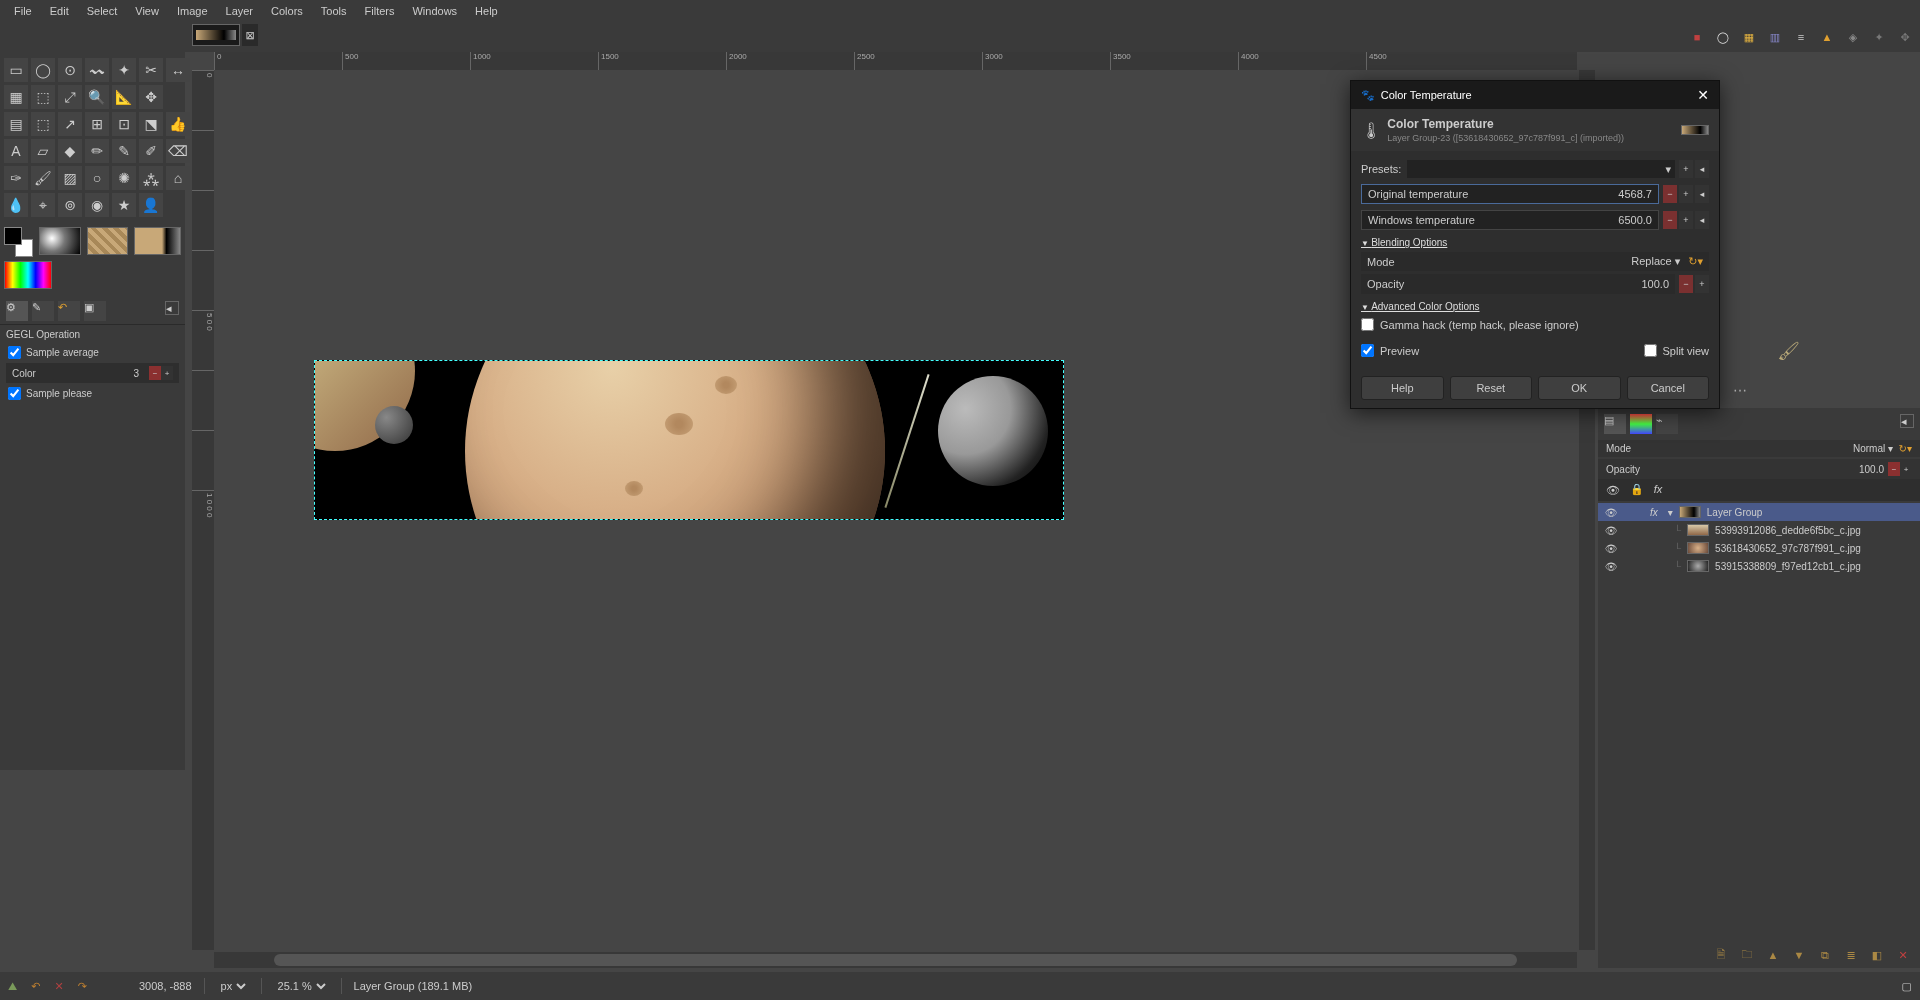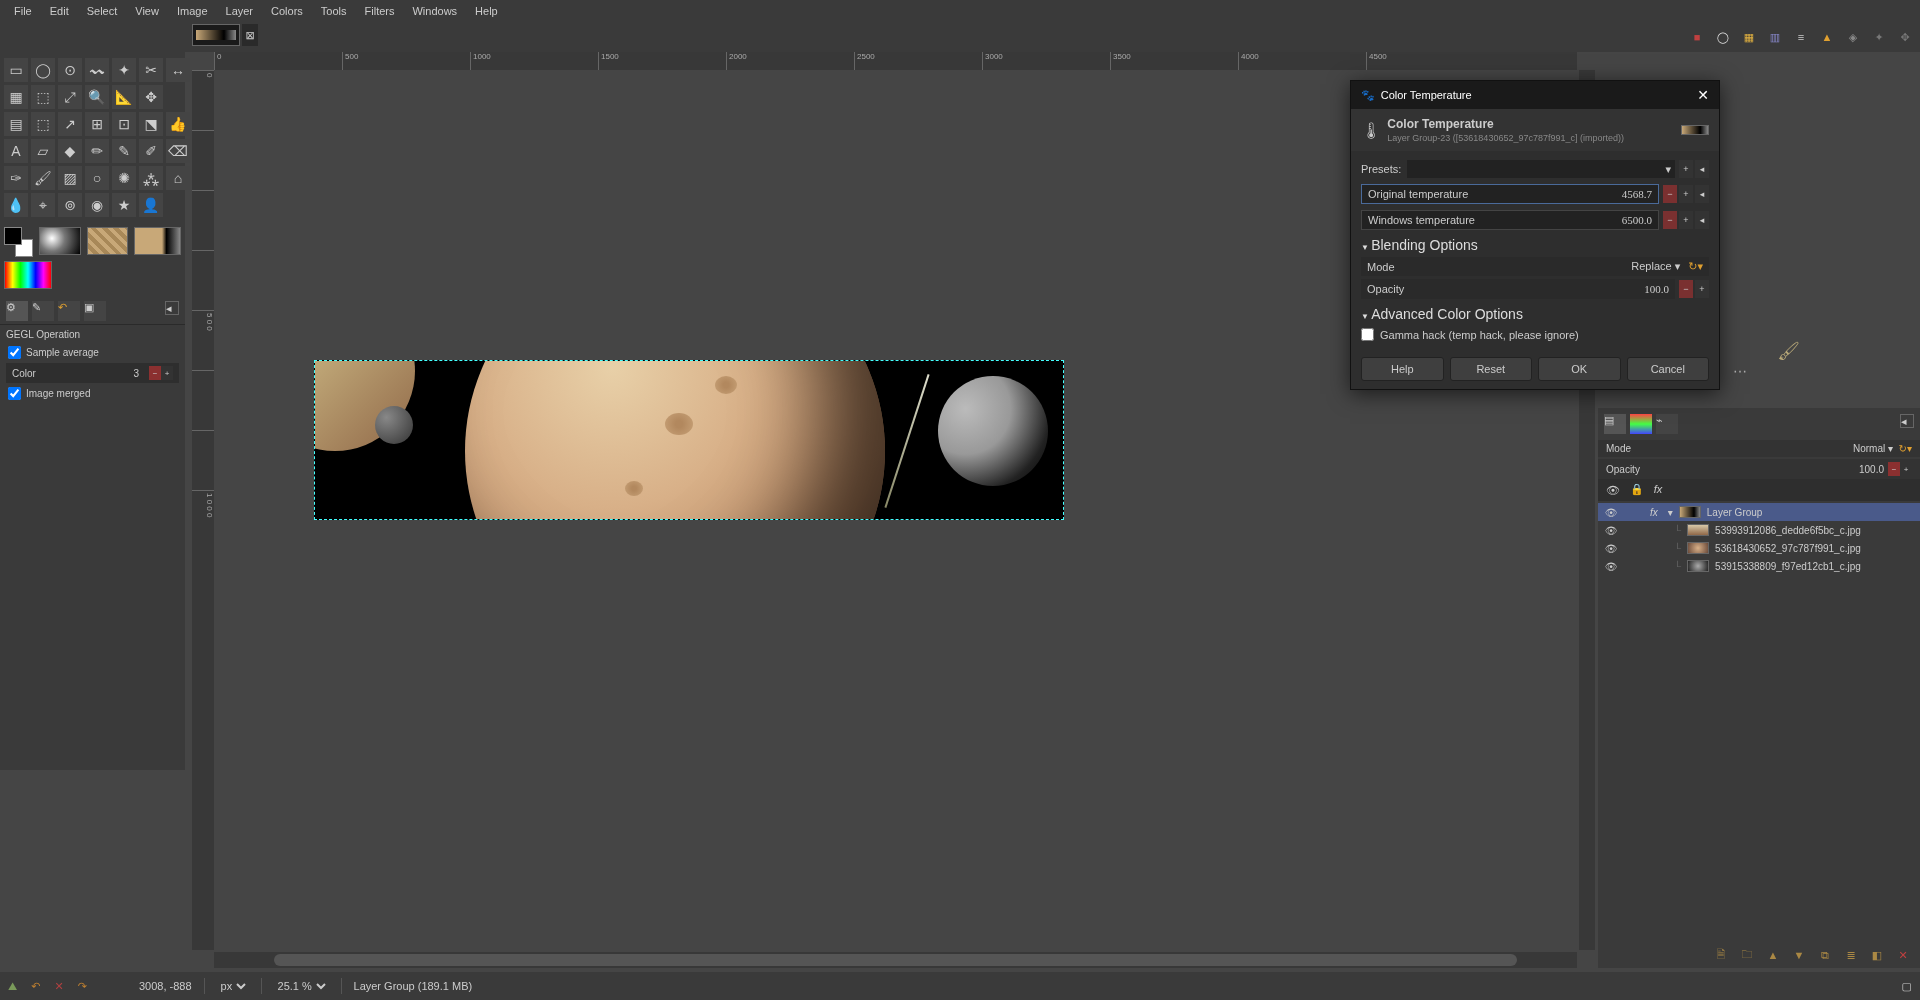--- a/index.html
+++ b/index.html
@@ -72,25 +72,25 @@
 .dlg-title{ background:#1a1a1a; color:#fff; padding:6px 10px; display:flex; align-items:center; }
 .dlg-title .x{ margin-left:auto; cursor:pointer; font-size:14px;}
 .dlg-hdr{ padding:8px 10px; display:flex; align-items:center; gap:6px; background:#333;}
 .dlg-hdr-txt b{ font-size:12px;}
 .dlg-hdr-txt small{ color:#888; font-size:9px;}
 .dlg-body{ padding:6px 10px; }
 .dlg-row{ display:flex; align-items:center; padding:3px 0; }
 .slider-box{ flex:1; display:flex; background:#222; align-items:center; padding:0 6px; height:20px; border:1px solid #4a6a9a;}
 .slider-box.plain{border-color:#444;}
 .slider-box span:first-child{flex:1;}
-.slider-box .num{ font-family:Liberation Serif, serif;margin-left:12px;}
+.slider-box .num{ font-family:Liberation Sans, sans-serif;margin-left:12px;}
 .sb-btns{ display:flex; gap:2px; margin-left:4px;}
 .sb-btns span{width:14px;height:18px;background:#333;display:flex;align-items:center;justify-content:center;cursor:pointer;font-size:9px;}
 .sb-btns .m{background:#7a3030;}
-.section-hdr{font-size:14px; padding:4px 0; color:#ddd;}
+.section-hdr{font-size:10px; padding:4px 0; color:#ddd;text-decoration:underline;}
 .section-hdr::before{content:"▼ "; font-size:8px;}
 .dlg-foot{ display:flex; gap:6px; padding:8px 10px;}
 .btn{ flex:1; background:#3f3f3f; border:1px solid #222; padding:5px 0; text-align:center; cursor:pointer; border-radius:3px;}
 .small-check{display:flex;align-items:center;gap:6px;padding:2px 0;}
 .small-check input{margin:0;}
 .dots-btn{ position:absolute; right:-28px; bottom:10px; font-size:14px; color:#aaa; cursor:pointer;}
 
 .status { position:absolute; bottom:0; left:0; right:0; height:28px; background:#3a3a3a; display:flex; align-items:center; padding:0 8px; gap:12px; font-size:11px;}
 .status .sep{ width:1px; height:16px; background:#555;}
 .status-right{ position:absolute; right:8px; display:flex; gap:10px;}
@@ -210,21 +210,21 @@
   <div class="to-row" style="background:#2e2e2e;margin:2px 6px;padding:3px 6px;">
     <span>Color</span>
     <span class="to-num">3</span>
     <div class="stepper">
         <span class="minus">−</span>
         <span>+</span>
       </div>
   </div>
   <div class="to-row">
     <input type="checkbox" checked="" style="">
-    <span>Image merged</span>
+    <span>Sample please</span>
   </div>
 </div>
 
 <div class="canvas-wrap">
   <div class="ruler-h" id="ruler-h">
       <div class="ruler-tick">0</div>
       <div class="ruler-tick">500</div>
       <div class="ruler-tick">1000</div>
       <div class="ruler-tick">1500</div>
       <div class="ruler-tick">2000</div>
@@ -327,20 +327,30 @@
       <div class="sb-btns">
           <span class="m">−</span>
           <span>+</span>
         </div>
     </div>
     <div class="section-hdr">Advanced Color Options</div>
     <div class="small-check">
       <input type="checkbox" style="">
       <span>Gamma hack (temp hack, please ignore)</span>
     </div>
+    <div class="dlg-row" style="margin-top:6px;">
+      <div class="small-check">
+          <input type="checkbox" checked="" style="">
+          <span>Preview</span>
+        </div>
+      <div class="small-check" style="margin-left:auto;">
+          <input type="checkbox" style="">
+          <span>Split view</span>
+        </div>
+    </div>
   </div>
   <div class="dlg-foot">
     <div class="btn">Help</div>
     <div class="btn">Reset</div>
     <div class="btn">OK</div>
     <div class="btn">Cancel</div>
   </div>
   <span class="dots-btn">⋯</span>
 </div>
 

